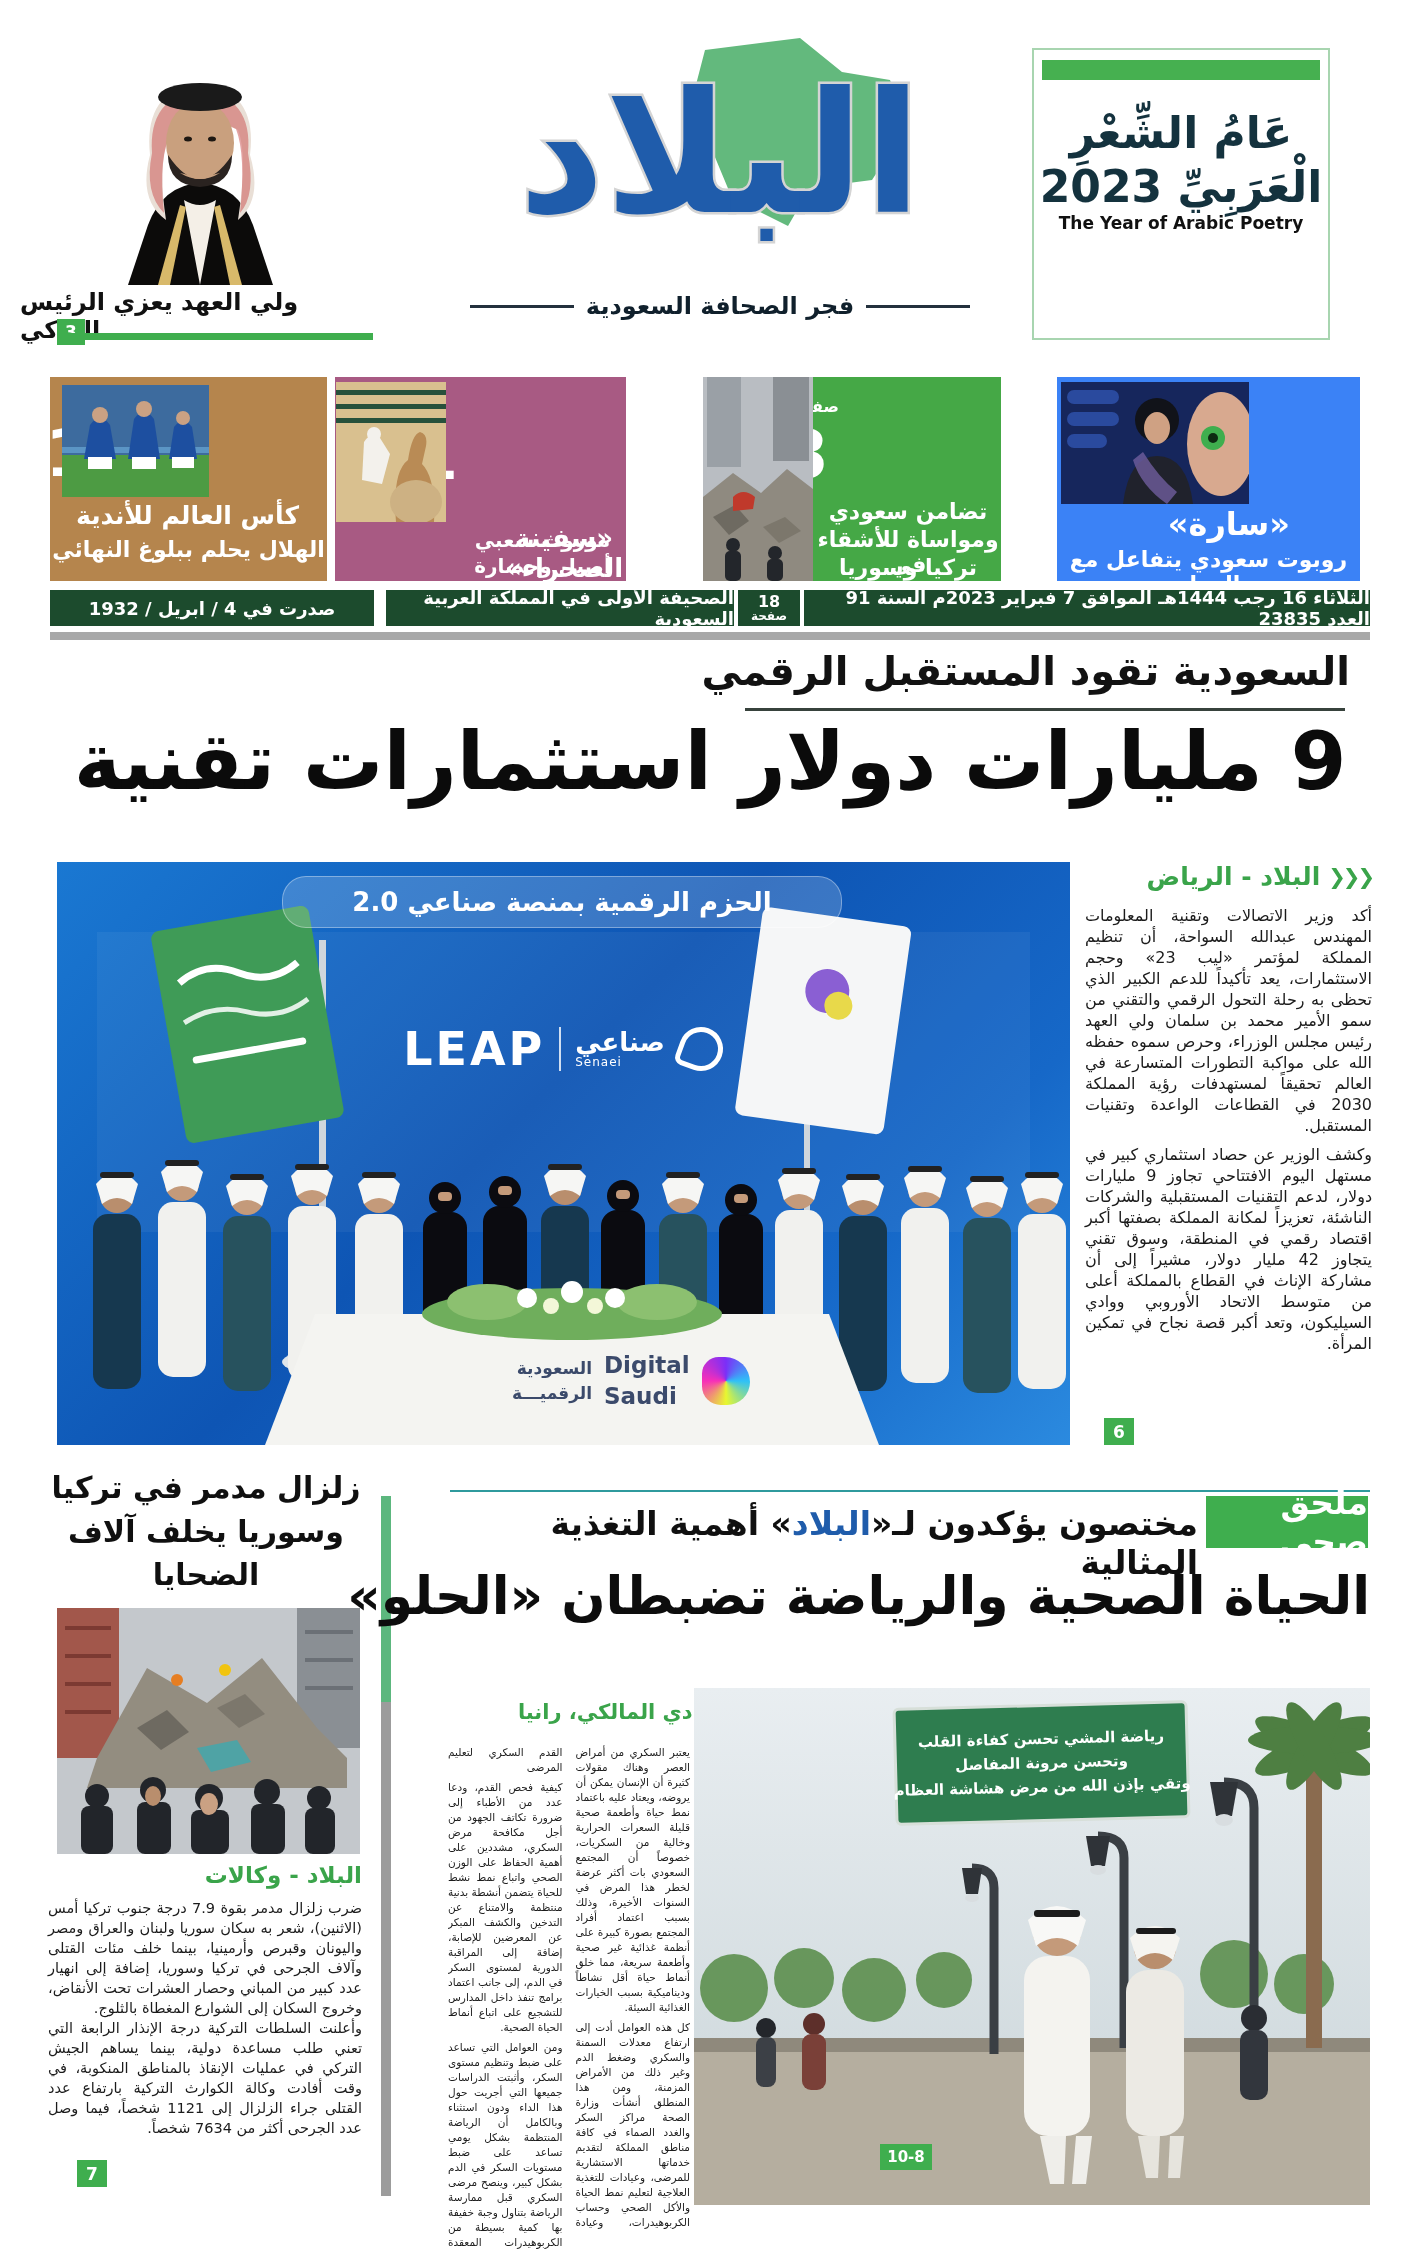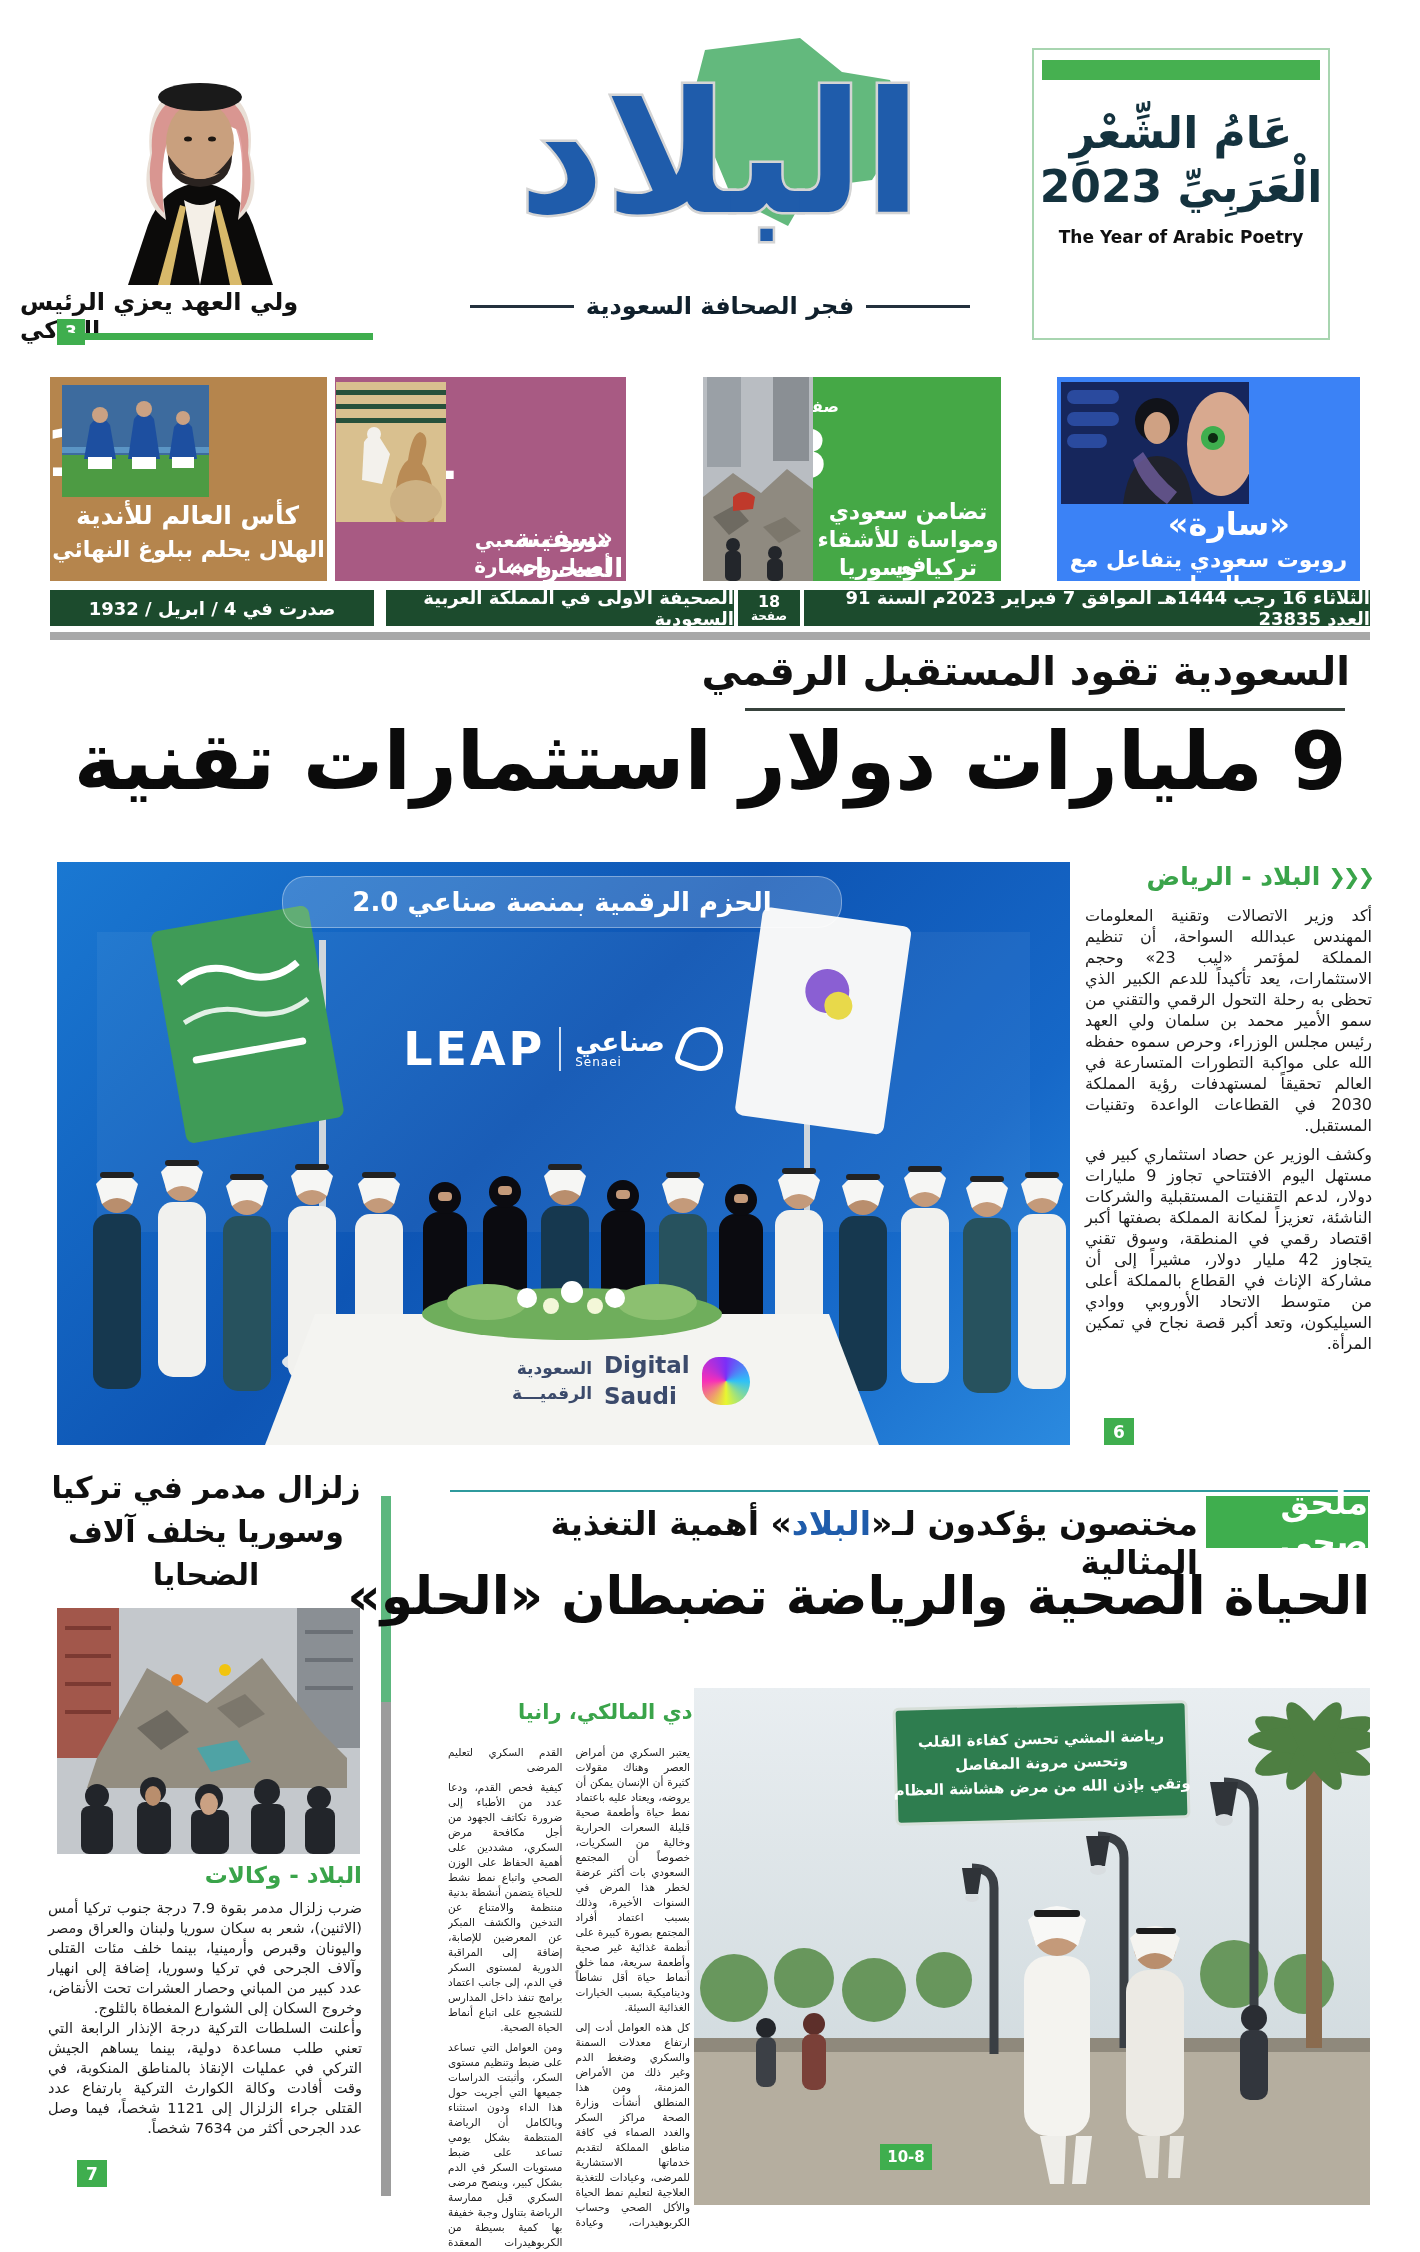--- a/index.html
+++ b/index.html
@@ -16,21 +16,21 @@
   .badge { background:#3fae4e; color:#fff; font-weight:700; display:flex; align-items:center; justify-content:center; }
 
   .logo-wrap { left:470px; top:30px; width:500px; height:245px; }
   .logo-sub-row { left:470px; top:292px; width:500px; display:flex; align-items:center; gap:12px; }
   .logo-sub-row .rule { flex:1; height:3px; background:#23313d; }
   .logo-sub { font-size:24px; font-weight:900; color:#10202c; white-space:nowrap; }
 
   .poetry-box { left:1032px; top:48px; width:298px; height:292px; background:#fff; border:2px solid #a8d5b0; }
   .poetry-strip { margin:10px 8px 0 8px; height:20px; background:#46b050; }
   .poetry-title { margin-top:26px; text-align:center; font-size:44px; line-height:1.22; font-weight:900; color:#14323e; }
-  .poetry-sub { margin-top:14px; text-align:center; font-size:17px; font-weight:700; color:#111; }
+  .poetry-sub { text-align:center; font-size:17px; font-weight:700; color:#111; }
 
   
   .pbox { position:absolute; top:377px; height:204px; color:#fff; overflow:hidden; }
   .pbox .pagelbl { position:absolute; font-size:16px; font-weight:700; }
   .pbox .pnum { position:absolute; font-weight:900; line-height:1; }
   .pbox .photo { position:absolute; overflow:hidden; }
   .pbox .t { position:absolute; font-weight:900; text-align:center; }
   .b15 { left:50px; width:277px; background:#b5854d; }
   .b11 { left:335px; width:291px; background:#a85a83; }
   .b3  { left:703px; width:298px; background:#45a846; }

